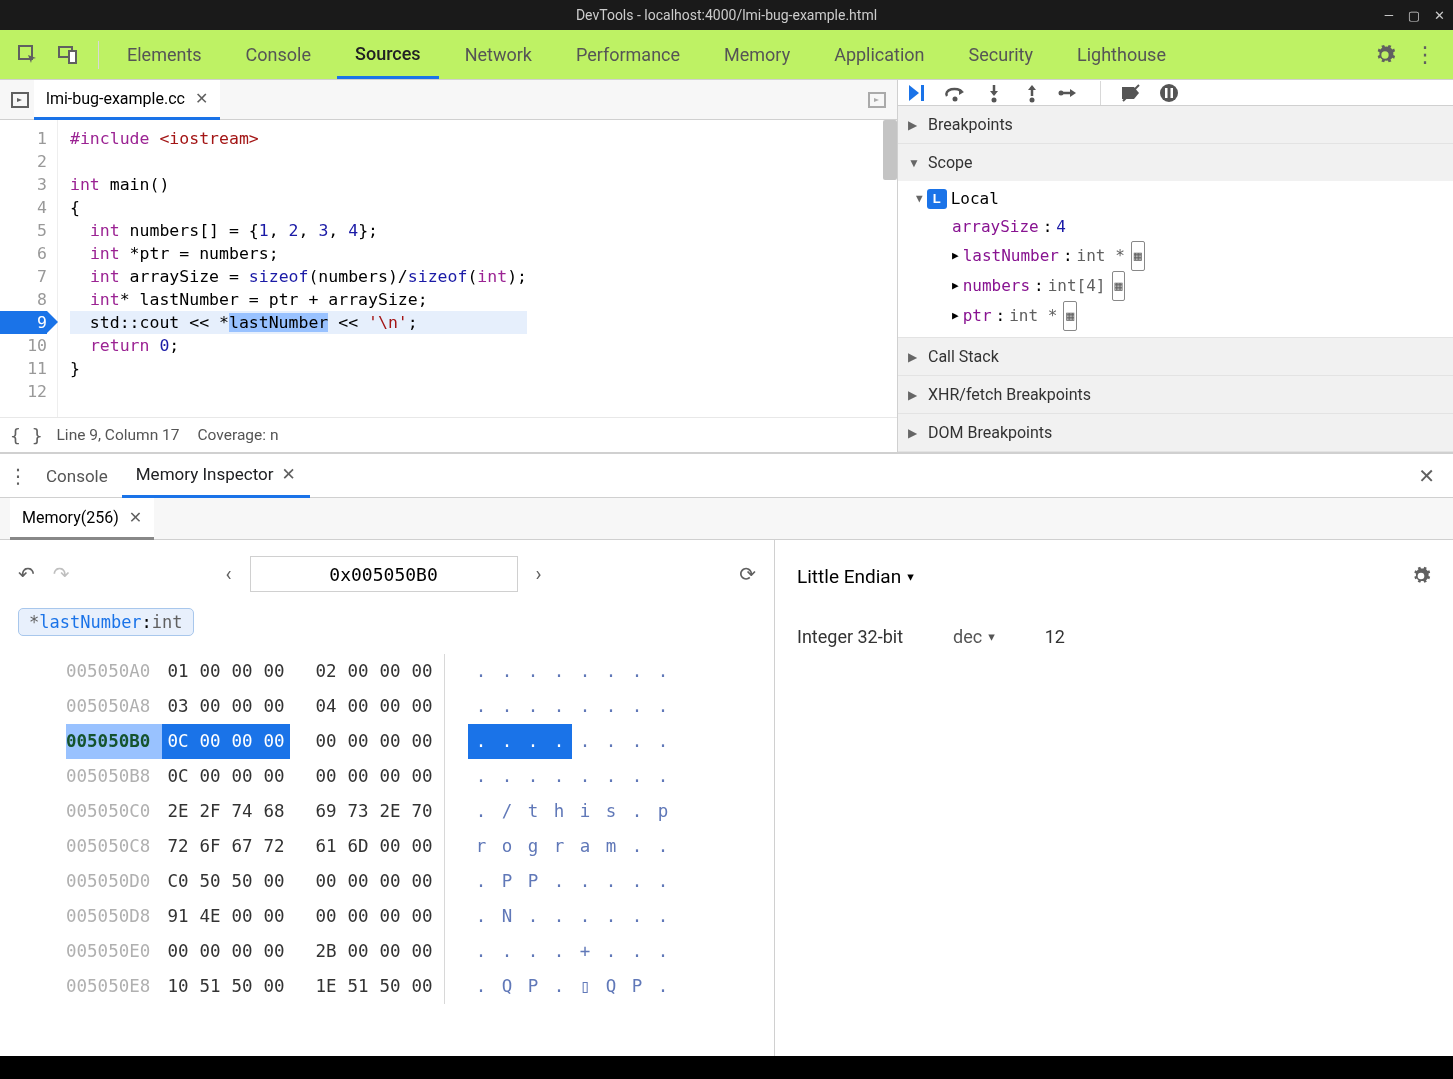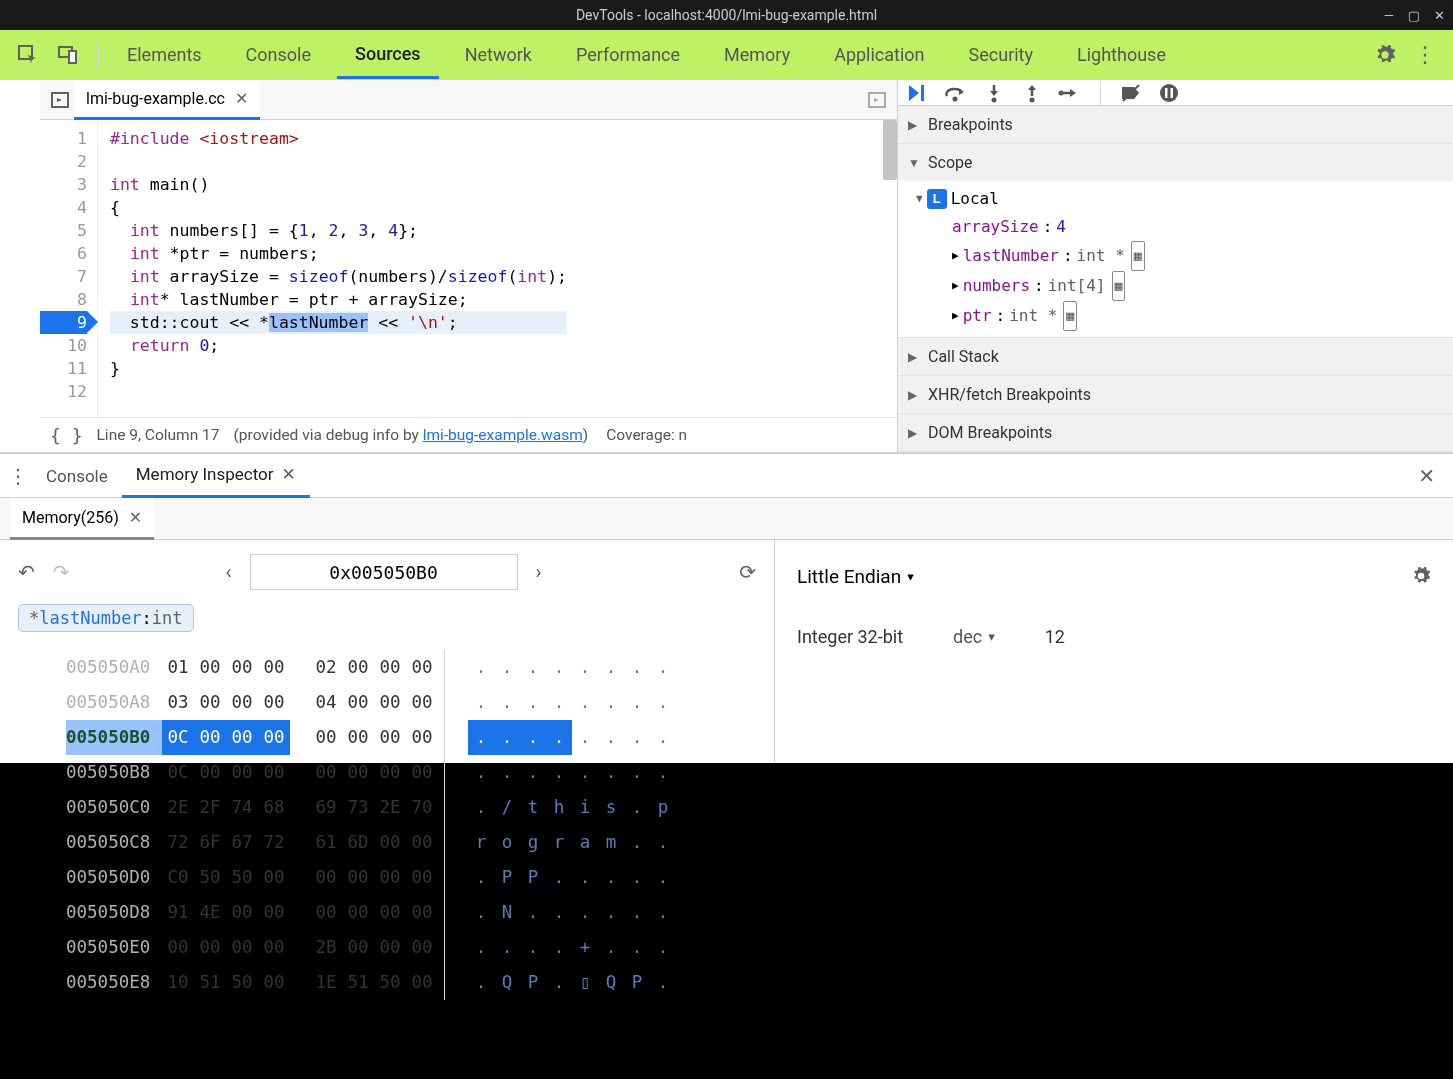--- a/index.html
+++ b/index.html
@@ -1,27 +1,27 @@
 <!DOCTYPE html>
 <html><head>
 <meta charset="utf-8">
 <style>
 * { box-sizing: border-box; margin: 0; padding: 0; }
 body { font-family: "Segoe UI", Roboto, Arial, sans-serif; font-size: 15px; background: #000; width: 1453px; height: 1079px; overflow: hidden; }
-.window { background: #fff; width: 1453px; height: 763px; display: flex; flex-direction: column; }
+.window { background: #fff; width: 1453px; height: 1056px; display: flex; flex-direction: column; }
 .titlebar { background: #1a1a1a; color: #ccc; height: 30px; display: flex; align-items: center; justify-content: center; position: relative; font-size: 14px; }
 .titlebar-buttons { position: absolute; right: 8px; display: flex; gap: 14px; }
 .titlebar-buttons span { color: #ccc; cursor: pointer; font-size: 13px; }
 .toolbar { height: 50px; border-bottom: 1px solid #d0d0d0; display: flex; align-items: center; padding: 0 8px; background: #bef264; }
 .toolbar-icon { width: 32px; height: 32px; display: flex; align-items: center; justify-content: center; color: #606060; margin: 0 4px; }
 .toolbar-sep { width: 1px; height: 28px; background: #d8d8d8; margin: 0 10px; }
 .tabs { display: flex; align-items: center; flex: 1; gap: 8px; }
 .tab { padding: 0 18px; height: 48px; display: flex; align-items: center; color: #555; cursor: pointer; font-size: 18px; }
 .tab.active { color: #1a73e8; border-bottom: 3px solid #1a73e8; font-weight: 500; color: #202124; }
-.sources-row { display: flex; height: 373px; border-bottom: 1px solid #d0d0d0; padding-left: 40px; }
+.sources-row { display: flex; height: 373px; border-bottom: 1px solid #d0d0d0; }
 .editor-pane { flex: 1; display: flex; flex-direction: column; border-right: 1px solid #d0d0d0; min-width: 0; }
 .file-tabbar { height: 40px; border-bottom: 1px solid #d0d0d0; display: flex; align-items: center; padding: 0 6px; background: #f7f7f7; }
 .file-tabbar .navicon { width: 28px; display:flex; align-items:center; justify-content:center; color:#606060;}
 .file-tab { height: 40px; display: flex; align-items: center; padding: 0 12px; background: #fff; border-bottom: 3px solid #1a73e8; gap: 10px; font-size: 16px; }
 .file-tab .close { color: #606060; font-size: 16px; }
 .spacer { flex: 1; }
 .code-area { flex: 1; display: flex; font-family: "DejaVu Sans Mono", Consolas, monospace; font-size: 16.5px; line-height: 23px; overflow: hidden; position: relative; }
 .gutter { width: 58px; text-align: right; color: #999; padding: 7px 10px 0 0; background: #fff; border-right: 1px solid #eee; }
 .gutter .ln { height: 23px; }
 .gutter .ln.exec { background: #1a73e8; color: #fff; position: relative; }
@@ -168,21 +168,20 @@
             <div class="ln">10</div>
             <div class="ln">11</div>
             <div class="ln">12</div>
           </div>
         <div class="code" id="code"><div class="row"><span class="kw">#include</span> <span class="inc">&lt;iostream&gt;</span></div><div class="row"></div><div class="row"><span class="kw">int</span> main()</div><div class="row">{</div><div class="row">  <span class="kw">int</span> numbers[] = {<span class="num">1</span>, <span class="num">2</span>, <span class="num">3</span>, <span class="num">4</span>};</div><div class="row">  <span class="kw">int</span> *ptr = numbers;</div><div class="row">  <span class="kw">int</span> arraySize = <span class="fn">sizeof</span>(numbers)/<span class="fn">sizeof</span>(<span class="kw">int</span>);</div><div class="row">  <span class="kw">int</span>* lastNumber = ptr + arraySize;</div><div class="row hl">  std::cout &lt;&lt; *<span class="sel">lastNumber</span> &lt;&lt; <span class="str">'\n'</span>;</div><div class="row">  <span class="kw">return</span> <span class="num">0</span>;</div><div class="row">}</div><div class="row"></div></div>
         <div class="scrollbar-v"></div>
       </div>
       <div class="status-line">
         <span style="color:#606060;font-family:monospace;font-size:18px;">{ }</span>
         <span>Line 9, Column 17</span>
-        <span><span>(provided via debug info by </span><a>lmi-bug-example.wasm</a><span>)</span></span>
         <span style="margin-left:4px;">Coverage: n</span>
       </div>
     </div>
 
     <div class="right-pane">
       <div class="debug-toolbar">
         <div class="icn">
             <svg width="22" height="20" viewBox="0 0 22 20">
               <path d="M2 2 L12 10 L2 18 Z" fill="#1a73e8"></path>
               <rect x="14" y="2" width="3" height="16" fill="#1a73e8"></rect>

